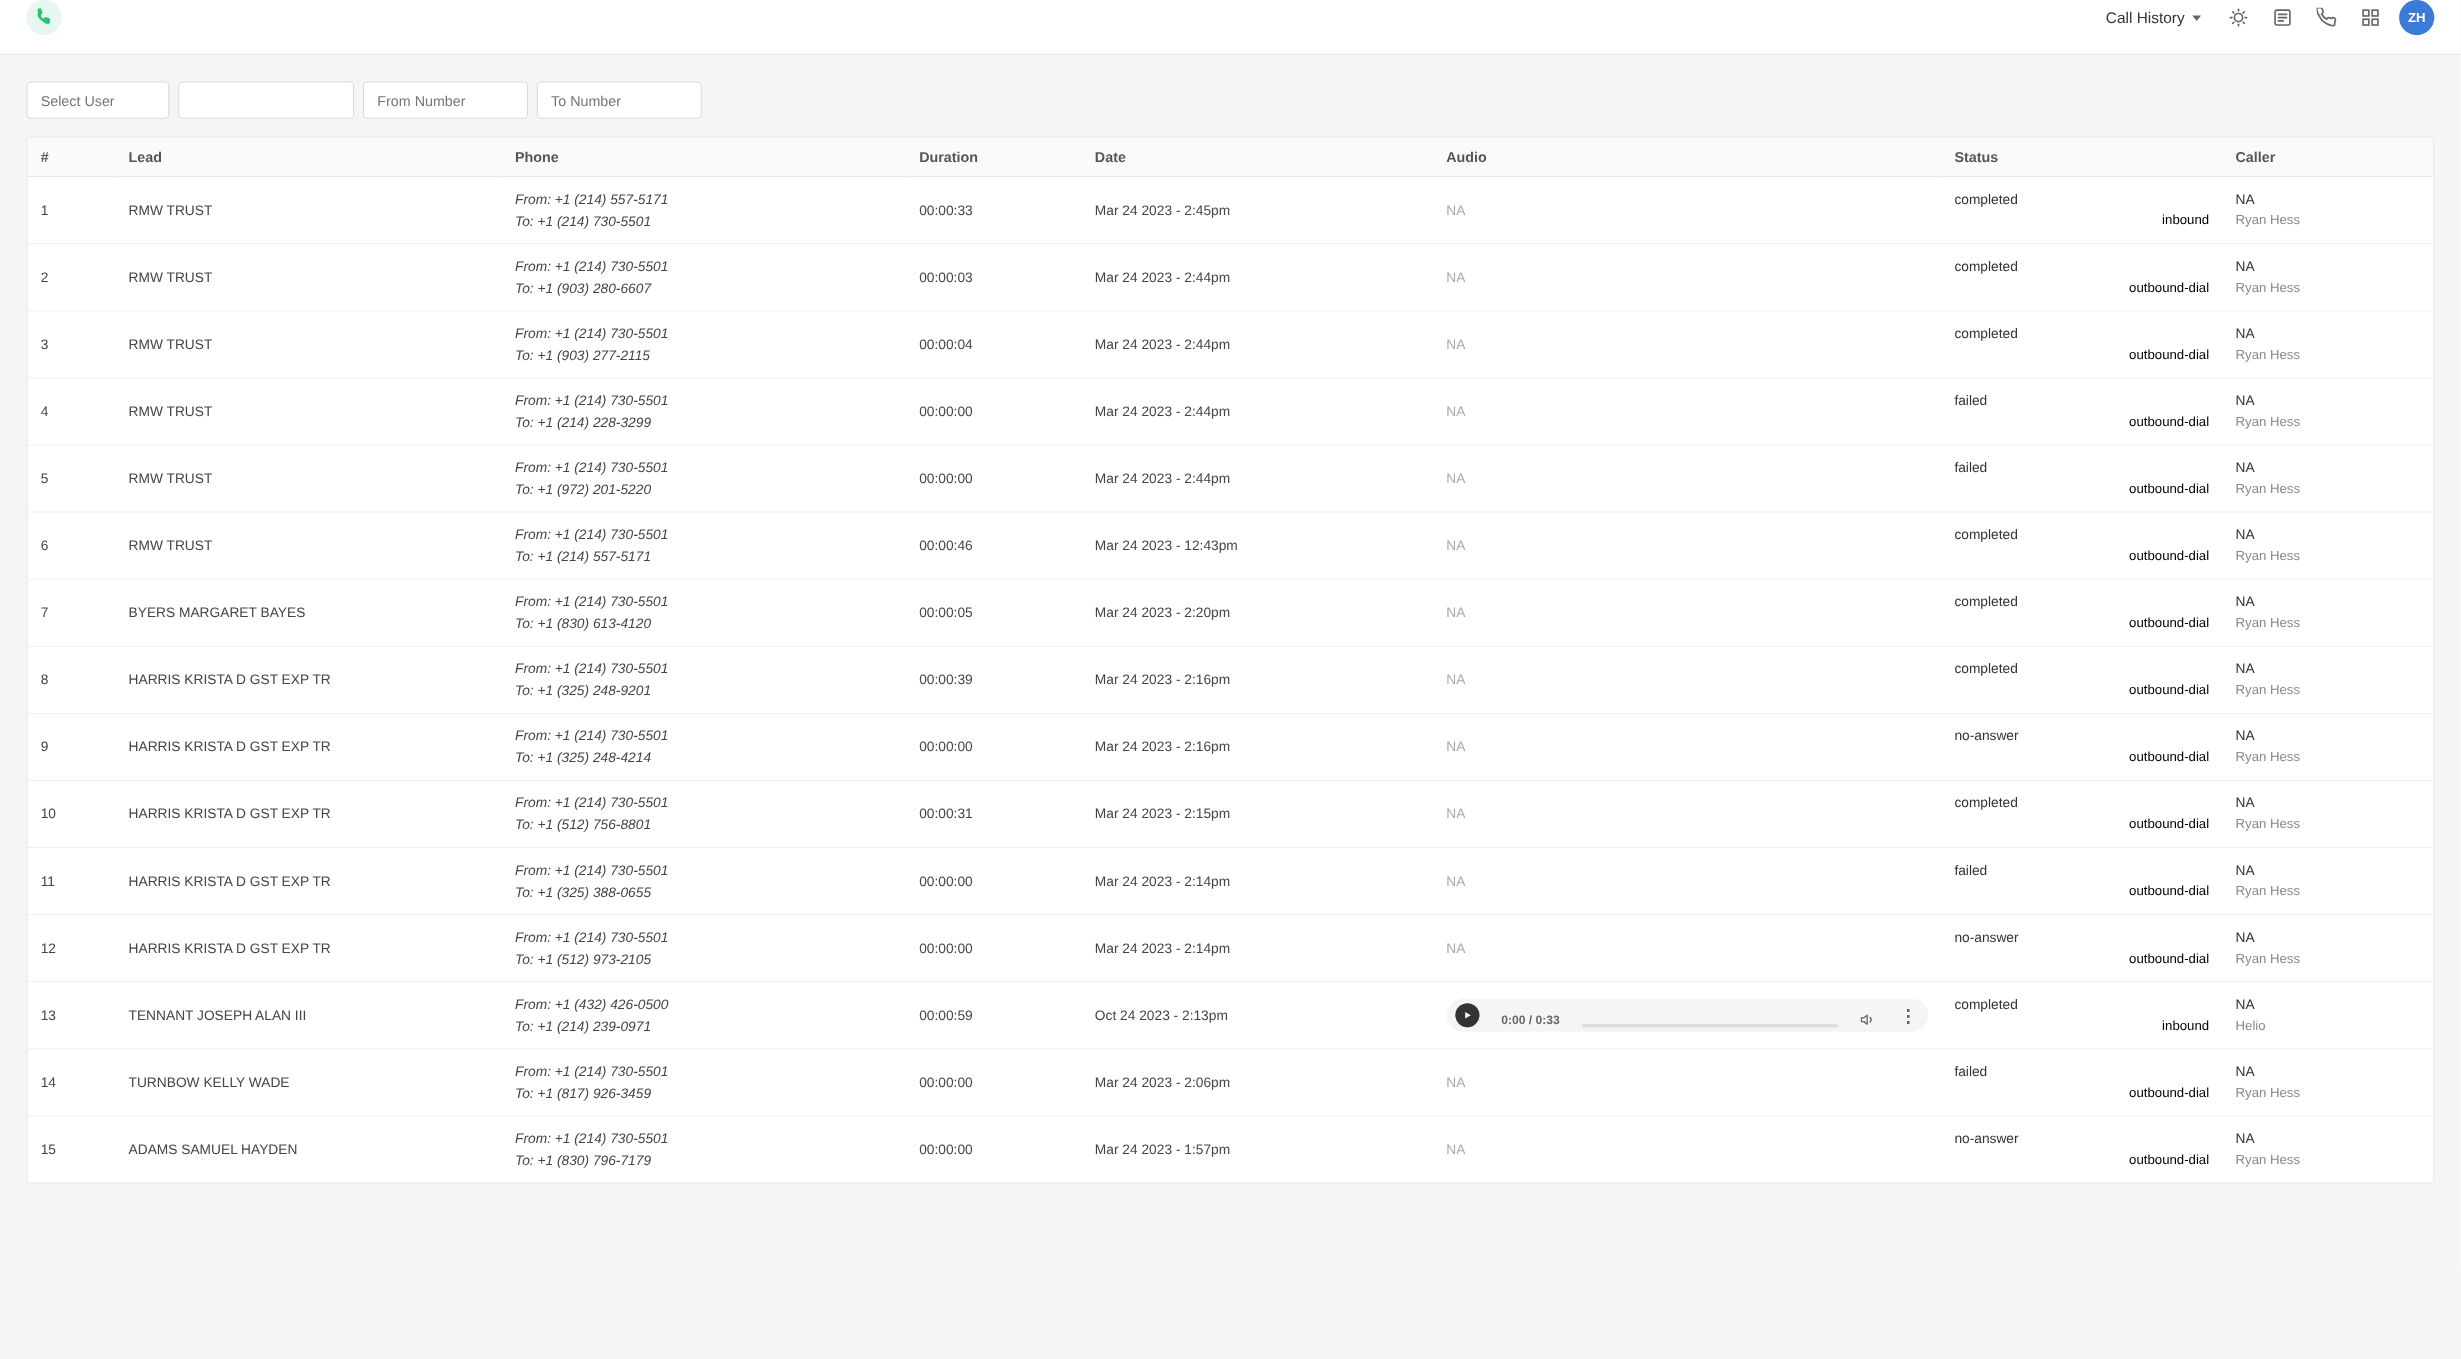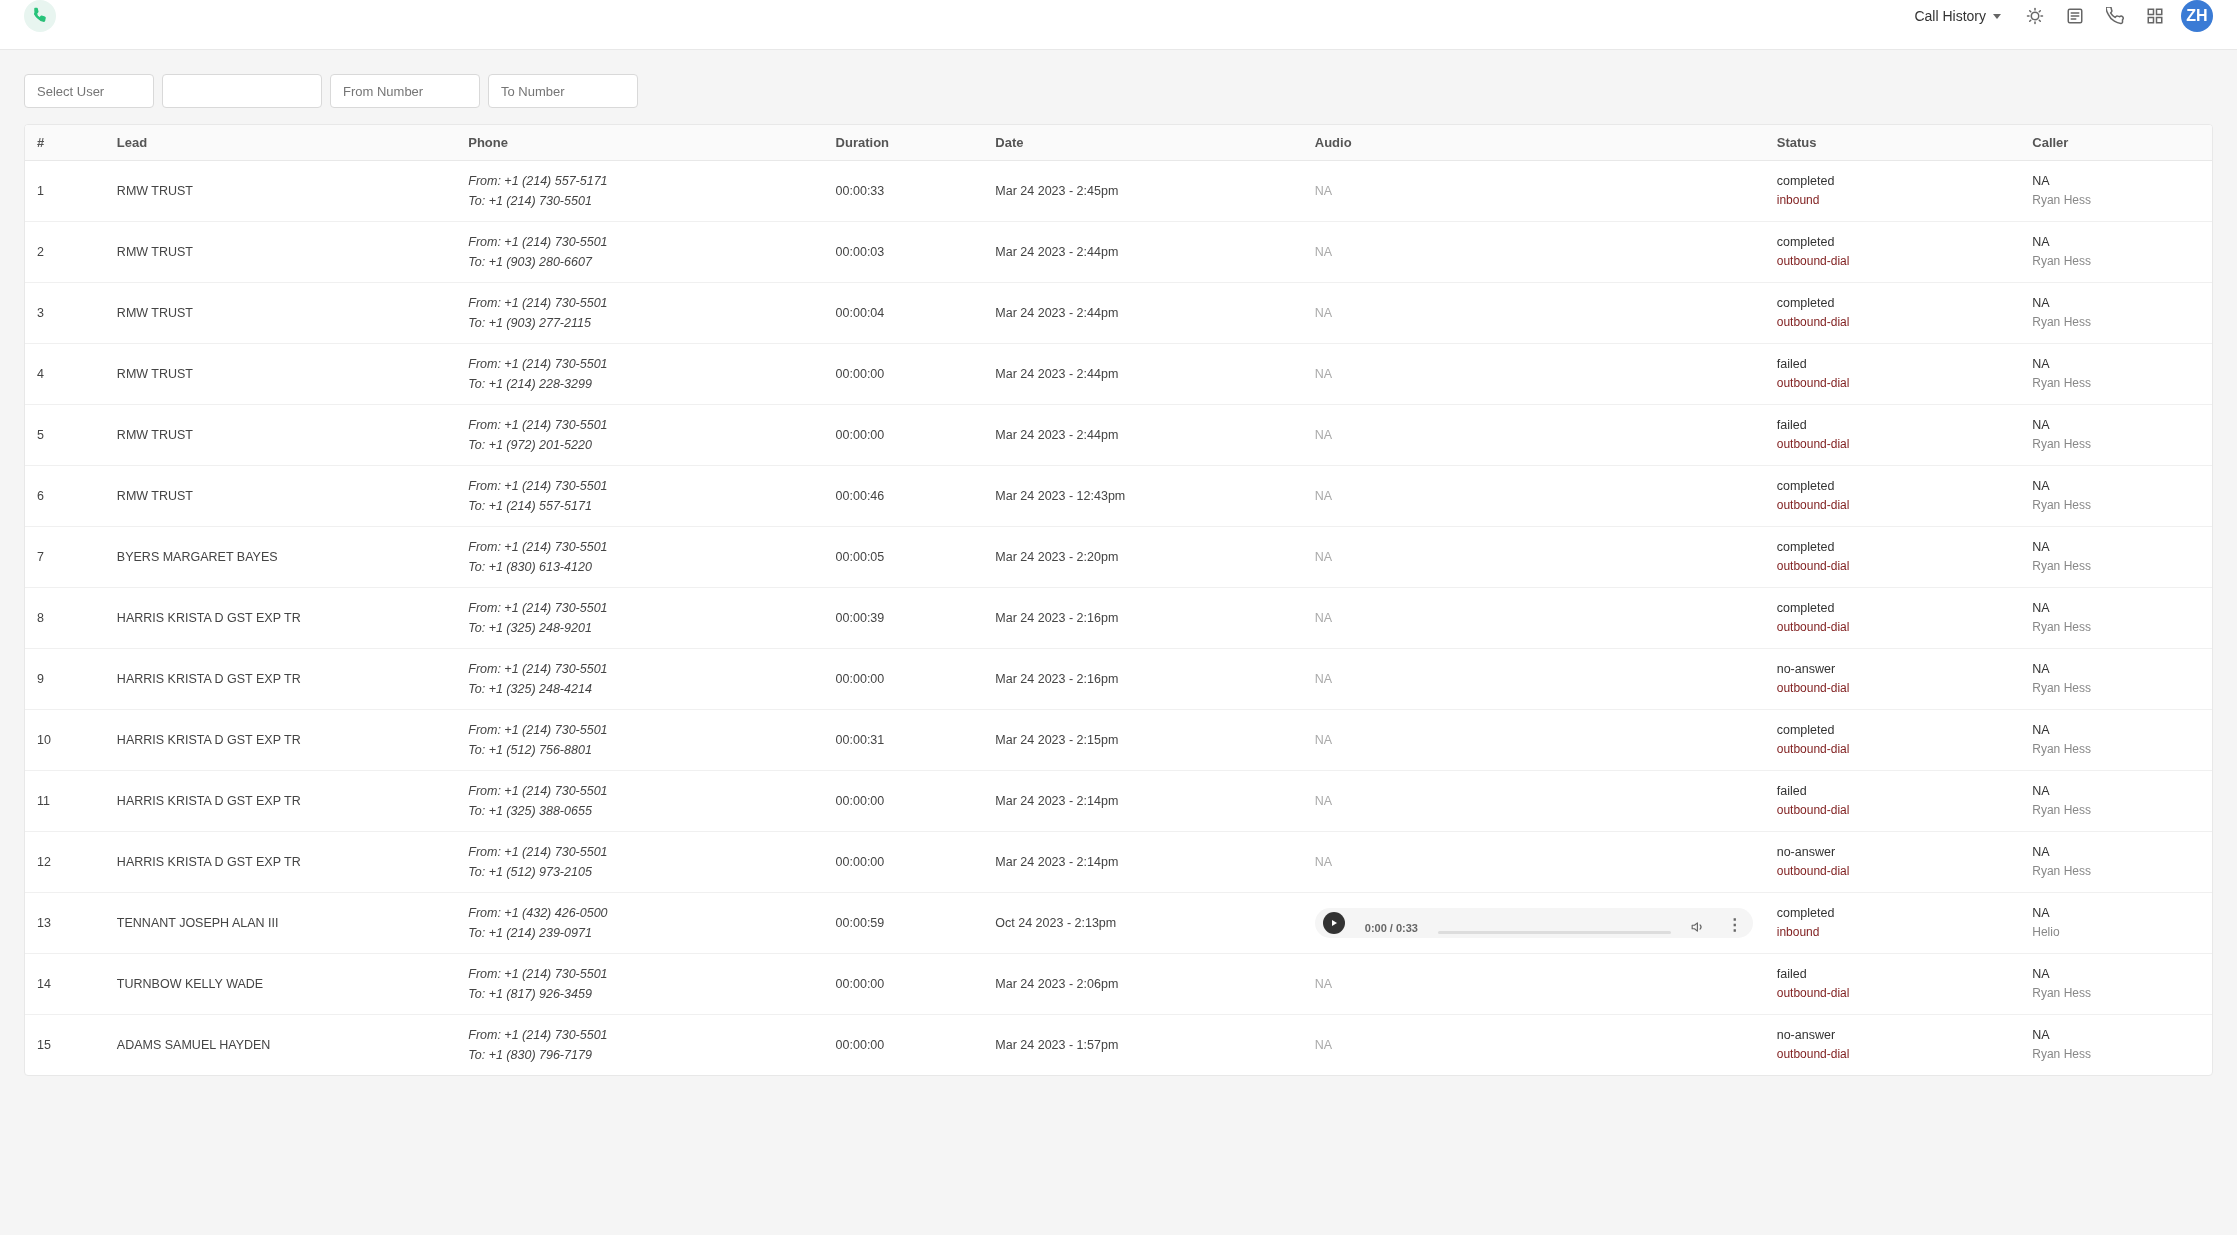--- a/index.html
+++ b/index.html
@@ -46,21 +46,21 @@
       cursor: pointer;
       border-radius: 4px;
       color: #555;
     }
     .avatar {
       width: 32px; height: 32px;
       background: #3a7bd5;
       border-radius: 50%;
       display: flex; align-items: center; justify-content: center;
       color: #fff;
-      font-size: 16px;
+      font-size: 12px;
       font-weight: 600;
       cursor: pointer;
     }
 
     
     .main-content {
       padding: 24px 24px;
     }
 
     
@@ -120,21 +120,21 @@
     }
     .phone-cell {
       line-height: 1.6;
       color: #444;
       font-style: italic;
     }
     .status-cell {
       line-height: 1.6;
     }
     .status-completed { color: #333; }
-    .status-type { color: #7f1d1d; font-size: 12px; }
+    .status-type { color: #000000; font-size: 12px; text-align: right; }
     .caller-cell {
       line-height: 1.6;
     }
     .caller-na { color: #333; }
     .caller-name { color: #888; font-size: 12px; }
 
     
     .audio-player {
       display: flex;
       align-items: flex-end;

